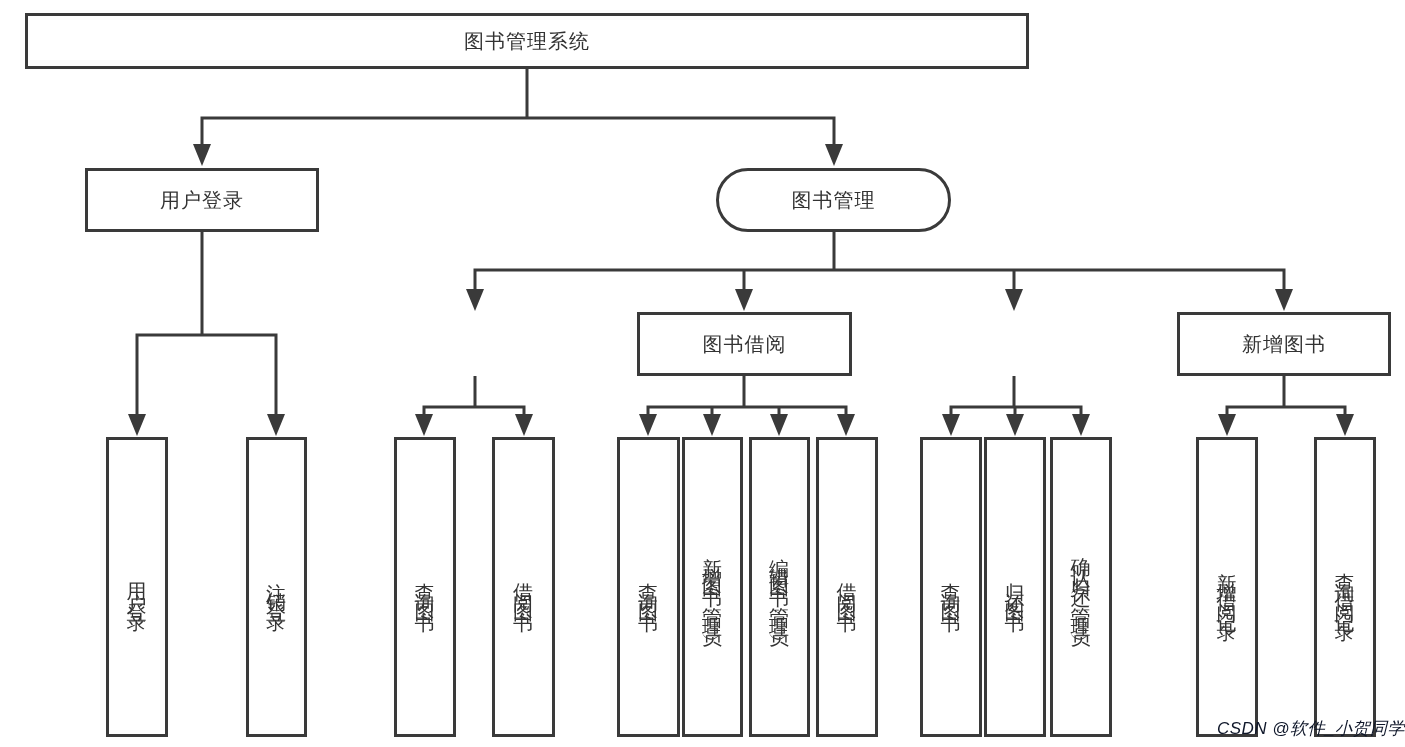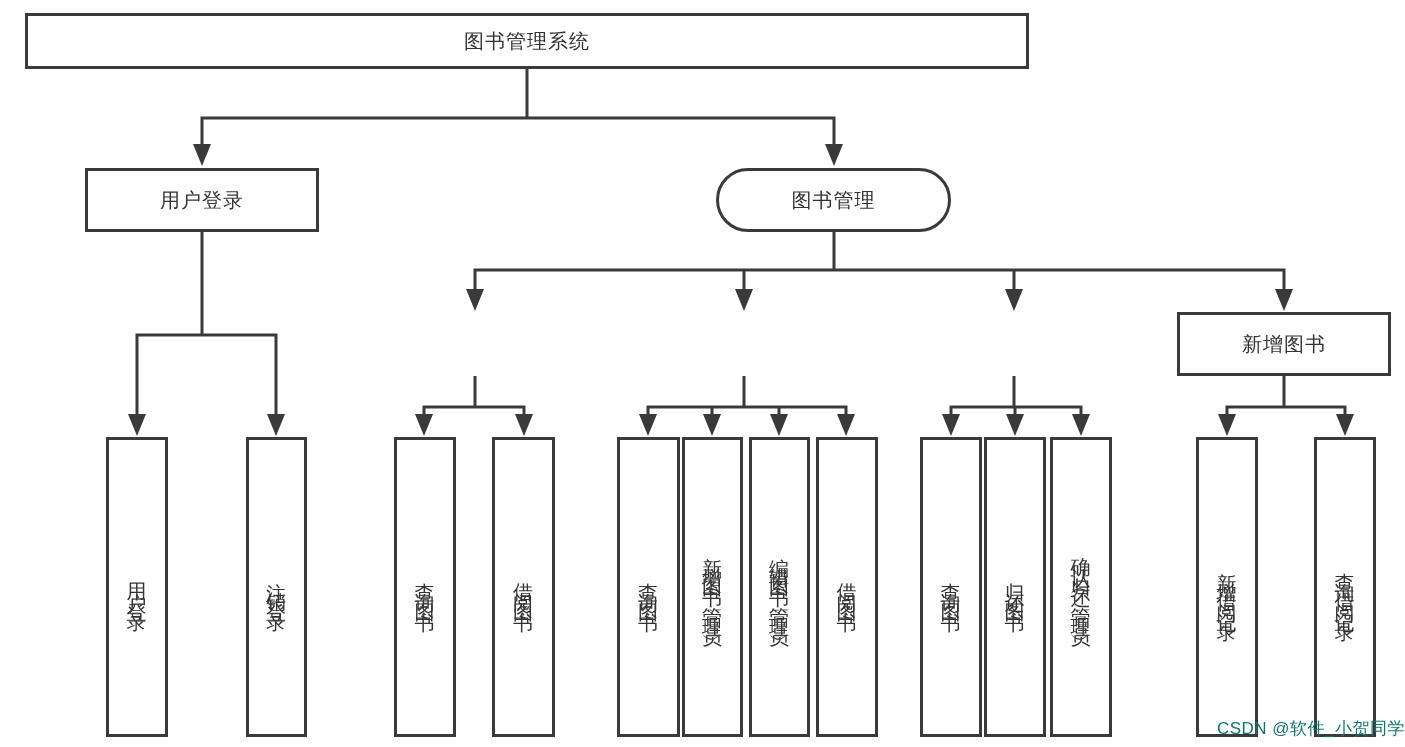--- a/index.html
+++ b/index.html
@@ -34,23 +34,24 @@
     text-orientation: mixed;
     font-size: 20px; color: #333333;
     letter-spacing: 10px;
     line-height: 1;
     white-space: nowrap;
   }
   .watermark {
     position: absolute;
     right: 4px; top: 717px;
     font-size: 17px;
-    color: #0f766e;
+    color: #0f172a;
     letter-spacing: 0.5px;
     z-index: 3;
+    font-style: italic;
   }
 </style>
 </head>
 <body>
 
 <div id="stage">
 
   <svg id="connectors" width="1405" height="747" viewBox="0 0 1405 747">
     <g stroke="#3a3a3a" stroke-width="3" fill="none">
 
@@ -95,20 +96,23 @@
     <span>图书管理系统</span>
   </div>
 
   <div class="hnode" style="left:81px; top:168px; width:234px; height:64px;">
     <span>用户登录</span>
   </div>
   <div class="hnode" style="left:712px; top:168px; width:235px; height:64px;border-radius:32px;">
     <span>图书管理</span>
   </div>
 
+  <div class="hnode" style="left:633px; top:312px; width:215px; height:64px;">
+    <span>图书借阅</span>
+  </div>
   <div class="hnode" style="left:1173px; top:312px; width:214px; height:64px;">
     <span>新增图书</span>
   </div>
 
   <div class="vnode" style="left:102px; top:437px; width:62px; height:300px;">
     <span class="vtext">用户登录</span>
   </div>
   <div class="vnode" style="left:242px; top:437px; width:61px; height:300px;">
     <span class="vtext">注销登录</span>
   </div>

